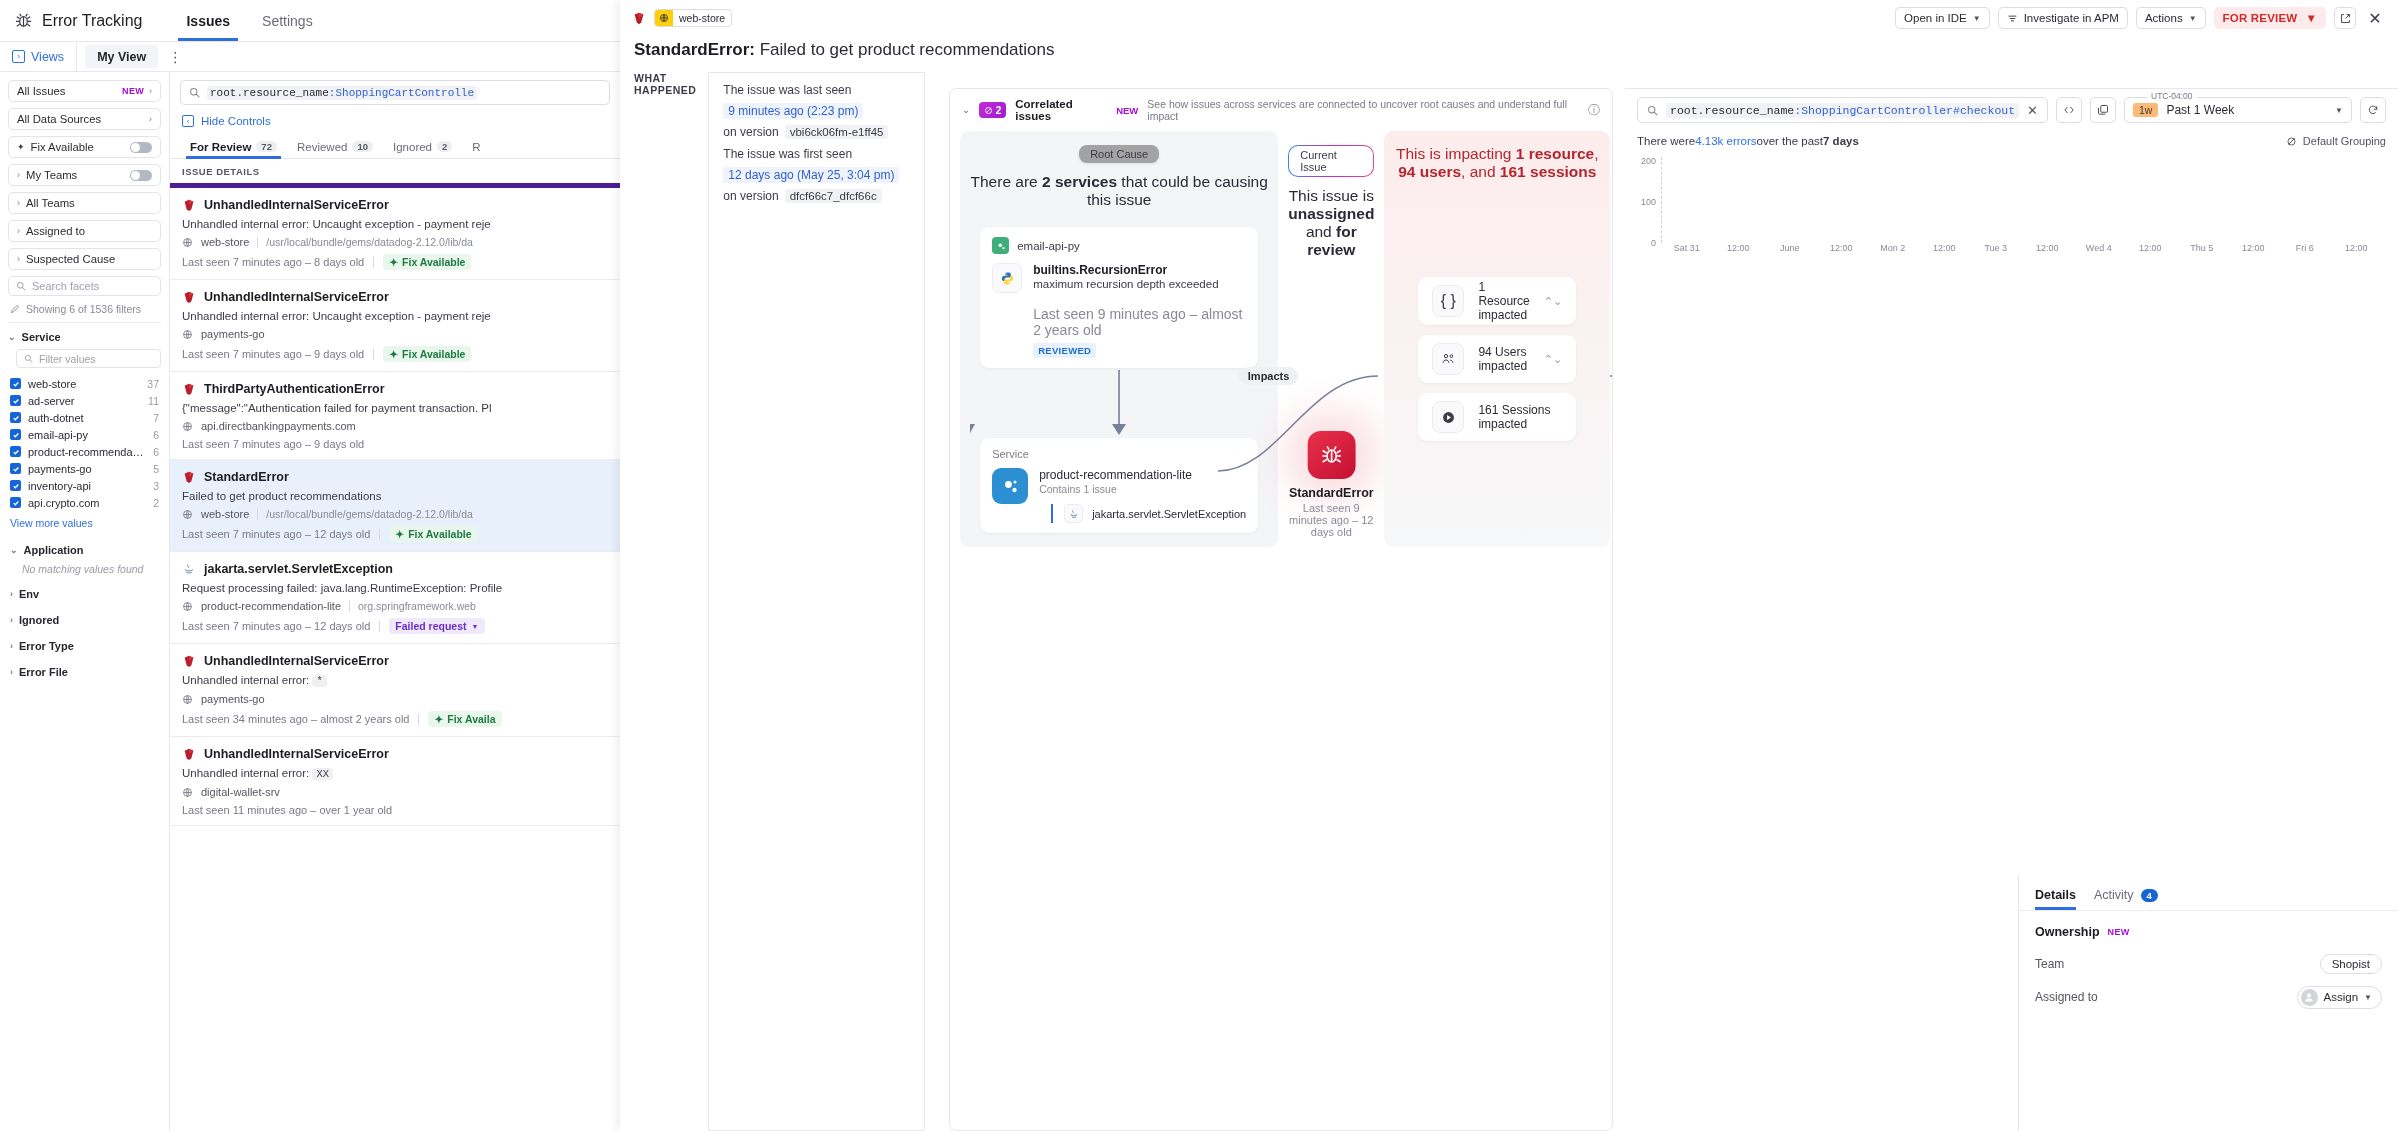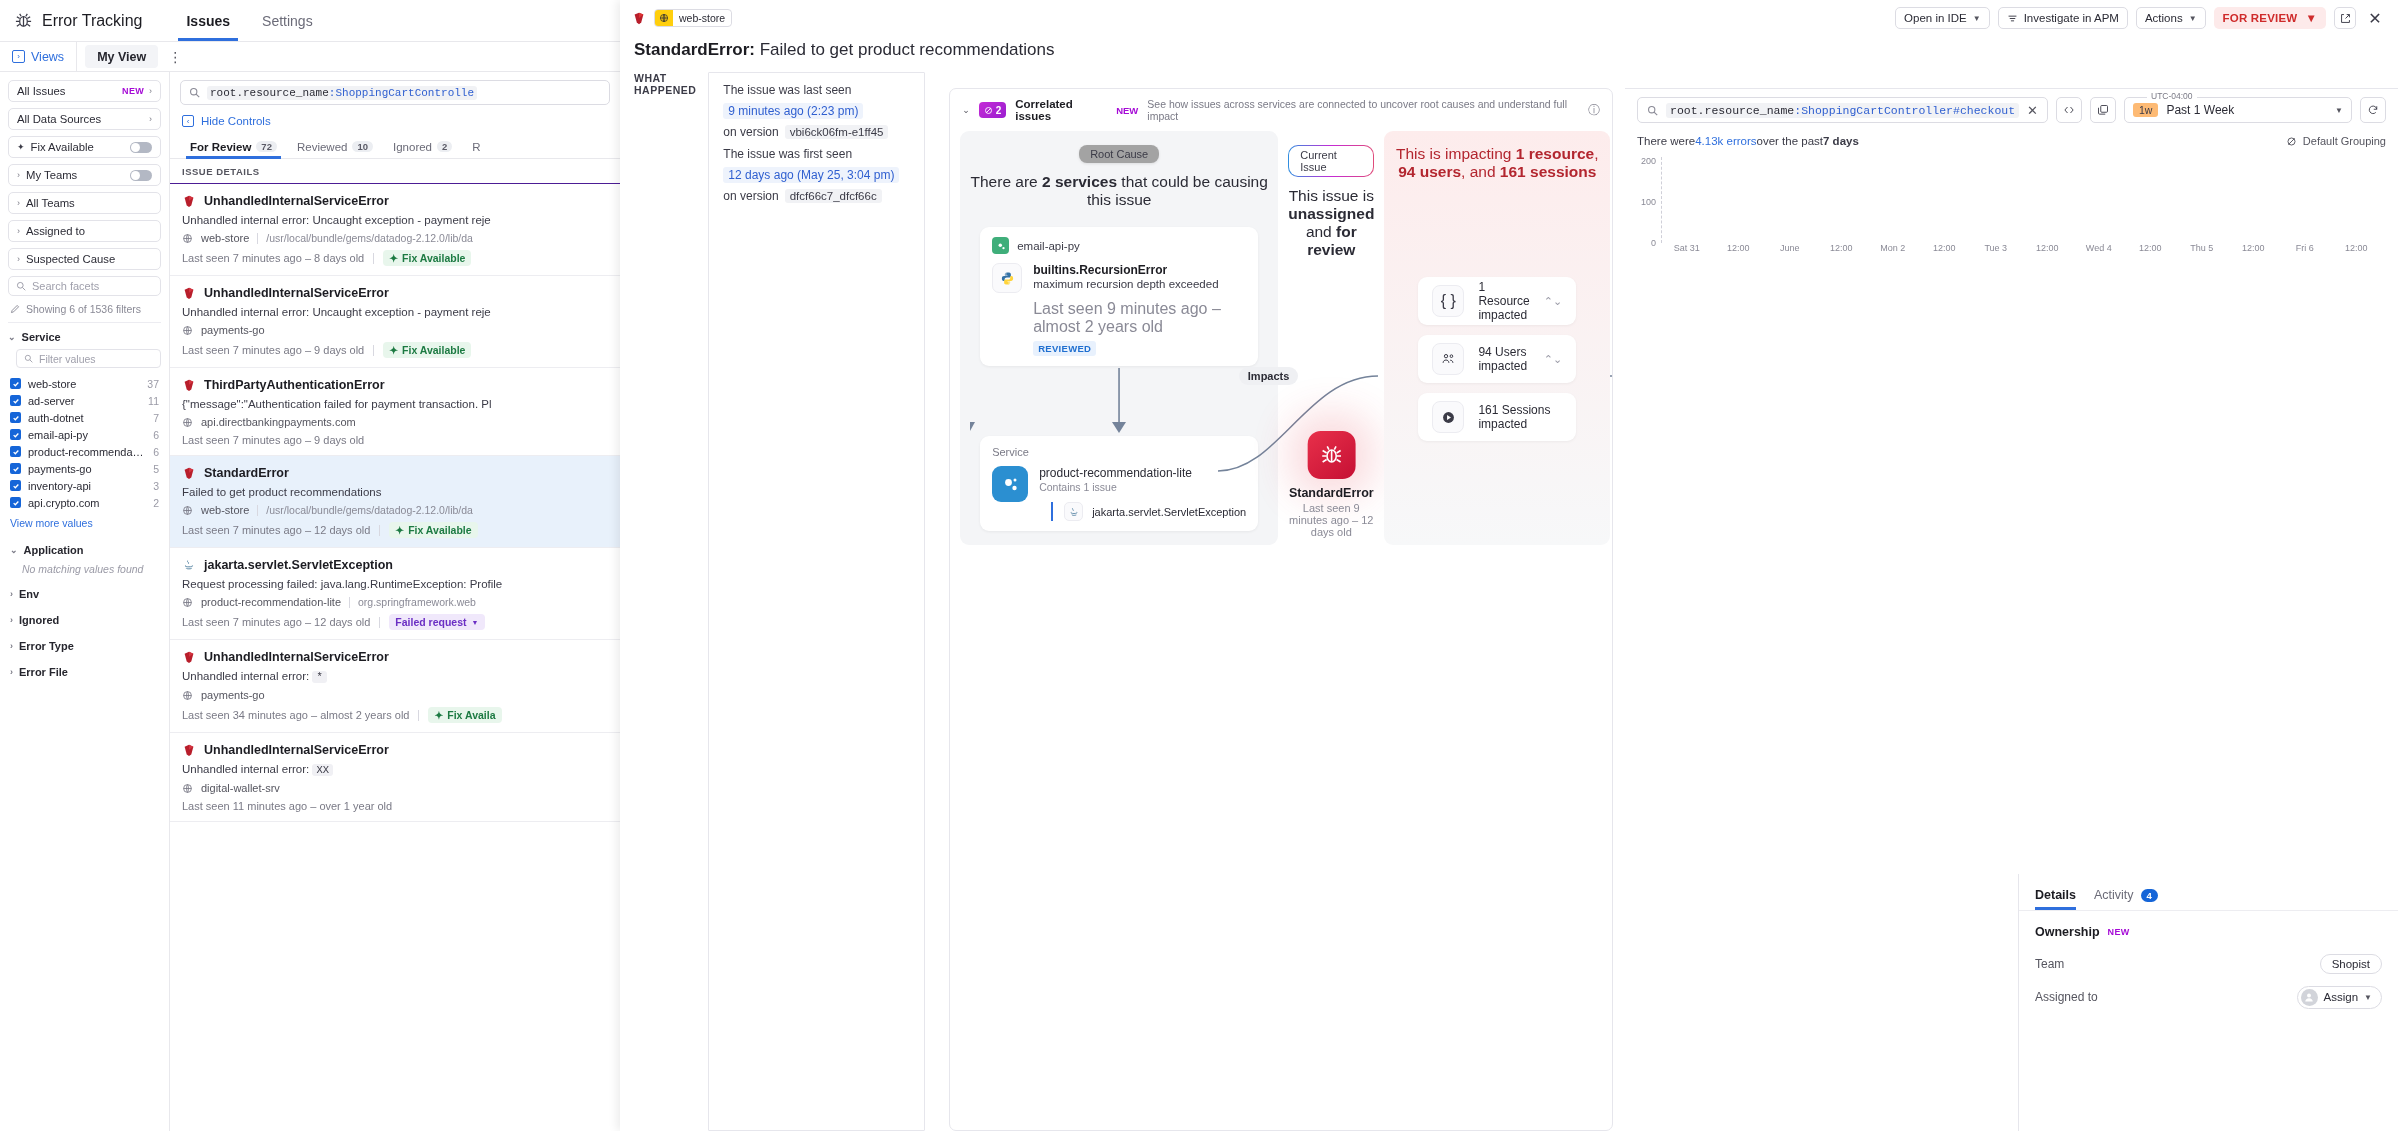--- a/index.html
+++ b/index.html
@@ -63,21 +63,21 @@
 
   .hide-controls { display:flex; align-items:center; gap:7px; color:#2f6fdd; font-size:11.5px; padding:10px 0 8px 12px; }
   .hc-icon { width:12px; height:12px; border:1.3px solid #2f6fdd; border-radius:2px; font-size:8px; display:flex; align-items:center; justify-content:center; }
 
   .tabs { display:flex; align-items:stretch; height:24px; padding-left:12px; border-bottom:1px solid #e8e8ec; gap:4px; font-size:11.5px; }
   .tab { display:flex; align-items:center; gap:5px; padding:0 8px; color:#6b6b78; position:relative; }
   .tab.active { color:#1c1c22; font-weight:600; }
   .tab.active:after { content:""; position:absolute; left:4px; right:4px; bottom:-1px; height:3px; background:#2f6fdd; }
   .tab .cnt { background:#eceef2; border-radius:8px; padding:0px 5px; font-size:9.5px; color:#5a5a66; font-weight:600;}
 
-  .col-head { font-size:9.5px; letter-spacing:.5px; font-weight:700; color:#55555f; padding:7px 0 6px 12px; border-bottom:1px solid #4c1d95; }
+  .col-head { font-size:9.5px; letter-spacing:.5px; font-weight:700; color:#55555f; padding:7px 0 6px 12px; border-bottom:5px solid #4c1d95; }
 
   .issues { flex:1; overflow:hidden; }
   .issue { padding:10px 12px 9px 12px; border-bottom:1px solid #ededf1; }
   .issue.selected { background:#e8f1fb; }
   .issue-title { display:flex; align-items:center; gap:8px; font-size:12.5px; font-weight:700; color:#1c1c22; margin-bottom:6px; }
   .lang-ico { width:14px; height:14px; flex:0 0 auto; display:flex; align-items:center; justify-content:center; }
   .issue-desc { font-size:11.5px; color:#3b3b47; margin-bottom:6px; white-space:nowrap; overflow:hidden; text-overflow:ellipsis; }
   .issue-desc .chip { background:#f0f0f4; border-radius:3px; padding:0 4px; font-family:"Liberation Mono",monospace; font-size:10.5px; }
   .issue-meta { display:flex; align-items:center; gap:8px; font-size:11px; color:#55555f; margin-bottom:6px; white-space:nowrap; overflow:hidden; }
   .globe { width:11px; height:11px; flex:0 0 auto; color:#7a7a86; }
@@ -136,21 +136,21 @@
   .col-headline.red { color:#b3262f; }
 
   .node-card { background:#fff; border-radius:9px; padding:10px 12px; margin:0 10px 0 10px; box-shadow:0 1px 3px rgba(0,0,0,.06); }
   .node-svc { display:flex; align-items:center; gap:8px; font-size:11.5px; color:#3b3b47; margin-bottom:9px; }
   .svc-sq { width:17px; height:17px; border-radius:4px; display:flex; align-items:center; justify-content:center; }
   .svc-sq.green { background:#3fae7a; }
   .node-issue { display:flex; gap:11px; }
   .lang-sq { width:30px; height:30px; border-radius:7px; background:#fafafc; border:1px solid #ececf1; display:flex; align-items:center; justify-content:center; flex:0 0 auto; }
   .ni-title { font-size:12px; font-weight:700; color:#1c1c22; }
   .ni-sub { font-size:11.5px; color:#3b3b47; margin-top:1px; }
-  .ni-meta { font-size:16px; color:#8a8a96; margin-top:10px; }
+  .ni-meta { font-size:14px; color:#8a8a96; margin-top:16px; }
   .rev-pill { display:inline-block; margin-top:5px; background:#e8f1fd; color:#1f6fd0; font-weight:700; font-size:9.5px; border-radius:3px; padding:2px 5px; letter-spacing:.3px; }
   .svc-lbl { font-size:11px; color:#7a7a86; margin-bottom:8px; }
   .svc-big { display:flex; gap:11px; align-items:flex-start; }
   .svc-bigsq { width:36px; height:36px; border-radius:9px; background:#2b8fd1; display:flex; align-items:center; justify-content:center; flex:0 0 auto; }
   .svc-bt { font-size:12px; color:#2b2b35; }
   .svc-bs { font-size:10.5px; color:#8a8a96; margin-top:1px; }
   .child-row { display:flex; align-items:center; gap:9px; margin:9px 0 0 12px; border-left:2px solid #2f6fdd; padding-left:11px; }
   .child-sq { width:19px; height:19px; border-radius:5px; background:#fafafc; border:1px solid #ececf1; display:flex; align-items:center; justify-content:center; }
   .child-name { font-size:11px; color:#2b2b35; }
 

